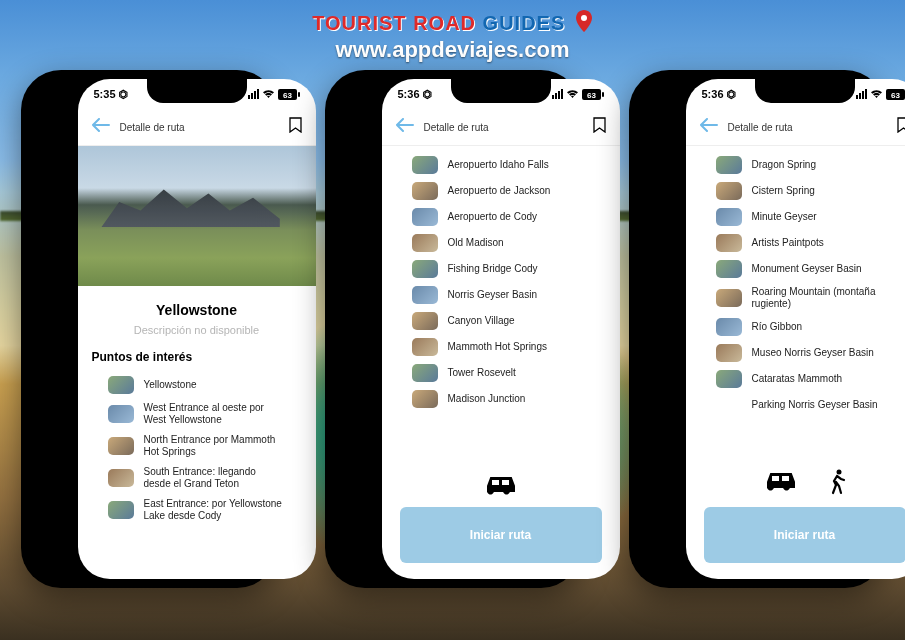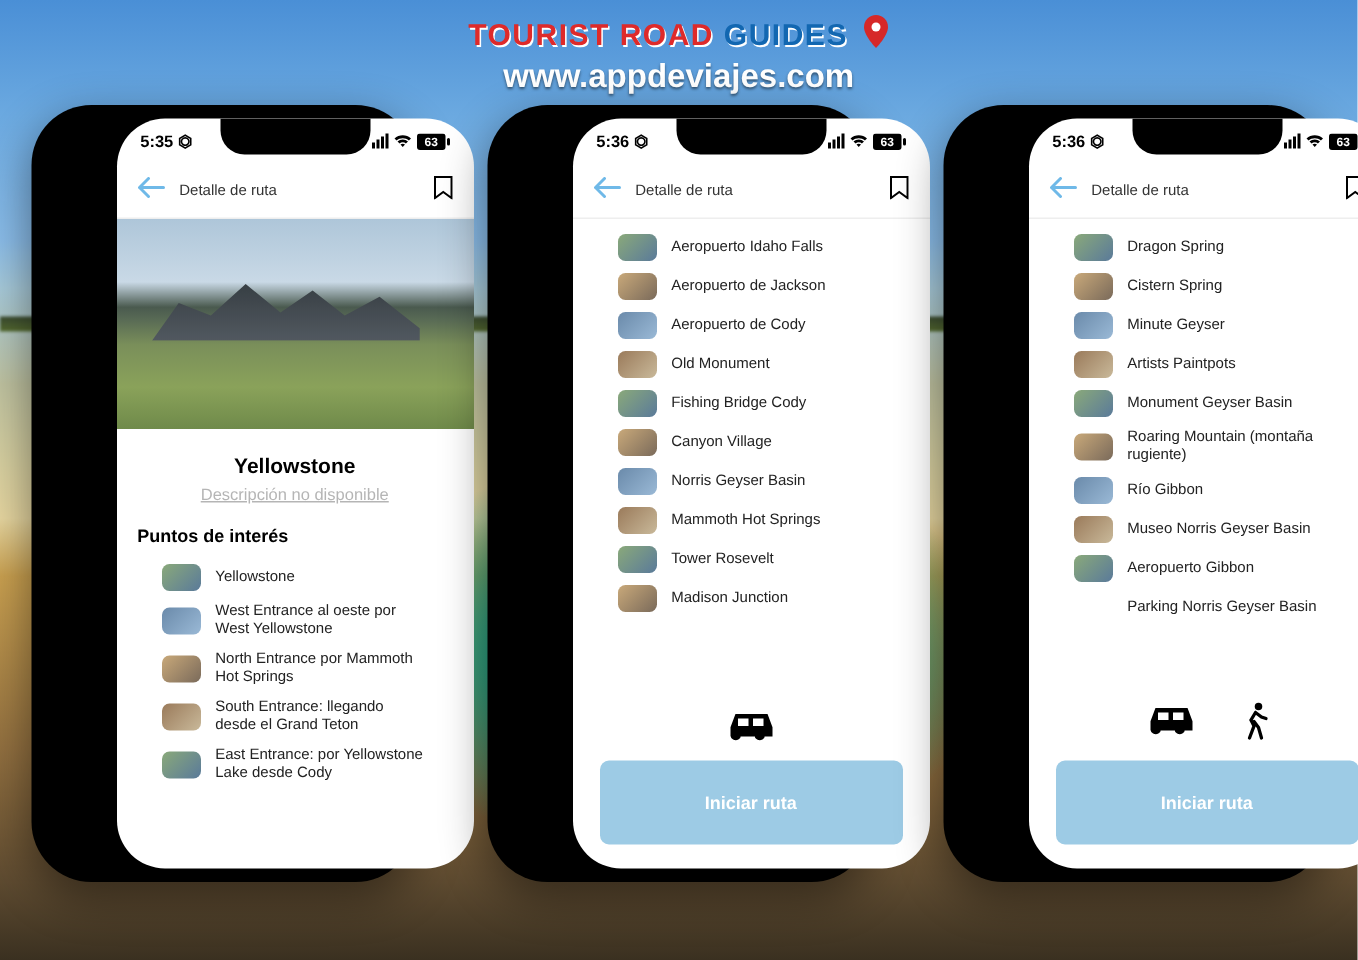--- a/index.html
+++ b/index.html
@@ -65,21 +65,21 @@
         #7a8f5a 60%, #8aa25a 80%, #6f8a4a 100%);
     position:relative;
   }
   .hero::after{
     content:"";position:absolute;left:10%;right:15%;top:28%;height:30%;
     background:linear-gradient(to bottom,#3a4248,#5a626a);
     clip-path:polygon(0 100%,10% 40%,22% 60%,35% 10%,48% 55%,60% 20%,72% 60%,85% 30%,100% 80%,100% 100%);
     filter:brightness(.9);
   }
   .route-title{text-align:center;font-weight:700;font-size:14px;margin-top:16px;}
-  .route-sub{text-align:center;color:#b5b5b5;font-size:11px;margin:6px 0 14px;text-decoration:underline;}
+  .route-sub{text-align:center;color:#b5b5b5;font-size:11px;margin:6px 0 14px;}
   .section{font-weight:700;font-size:12px;padding:0 14px 6px;}
   .list{flex:1;overflow:hidden;padding:2px 14px;}
   .li{display:flex;align-items:center;gap:10px;padding:4px 16px;}
   .thumb{
     width:26px;height:18px;border-radius:5px;flex-shrink:0;
     background:linear-gradient(135deg,#8aa97a,#5a7a9a);
   }
   .thumb.v2{background:linear-gradient(135deg,#c9a97a,#7a6a5a);}
   .thumb.v3{background:linear-gradient(135deg,#6a8aaa,#9ab9d6);}
   .thumb.v4{background:linear-gradient(135deg,#9a7a5a,#c9b99a);}
@@ -229,33 +229,33 @@
           <div class="li">
             <div class="thumb v2"></div>
             <div class="lbl">Aeropuerto de Jackson</div>
           </div>
           <div class="li">
             <div class="thumb v3"></div>
             <div class="lbl">Aeropuerto de Cody</div>
           </div>
           <div class="li">
             <div class="thumb v4"></div>
-            <div class="lbl">Old Monument</div>
+            <div class="lbl">Old Madison</div>
           </div>
           <div class="li">
             <div class="thumb "></div>
             <div class="lbl">Fishing Bridge Cody</div>
           </div>
           <div class="li">
+            <div class="thumb v3"></div>
+            <div class="lbl">Norris Geyser Basin</div>
+          </div>
+          <div class="li">
             <div class="thumb v2"></div>
             <div class="lbl">Canyon Village</div>
-          </div>
-          <div class="li">
-            <div class="thumb v3"></div>
-            <div class="lbl">Norris Geyser Basin</div>
           </div>
           <div class="li">
             <div class="thumb v4"></div>
             <div class="lbl">Mammoth Hot Springs</div>
           </div>
           <div class="li">
             <div class="thumb "></div>
             <div class="lbl">Tower Rosevelt</div>
           </div>
           <div class="li">
@@ -345,21 +345,21 @@
           <div class="li">
             <div class="thumb v3"></div>
             <div class="lbl">Río Gibbon</div>
           </div>
           <div class="li">
             <div class="thumb v4"></div>
             <div class="lbl">Museo Norris Geyser Basin</div>
           </div>
           <div class="li">
             <div class="thumb "></div>
-            <div class="lbl">Aeropuerto Gibbon</div>
+            <div class="lbl">Cataratas Mammoth</div>
           </div>
           <div class="li">
             <div class="thumb empty"></div>
             <div class="lbl">Parking Norris Geyser Basin</div>
           </div>
         </div>
       <div class="bottom">
         <div class="modes">
           <span>
             <svg width="34" height="22" viewBox="0 0 34 22">

